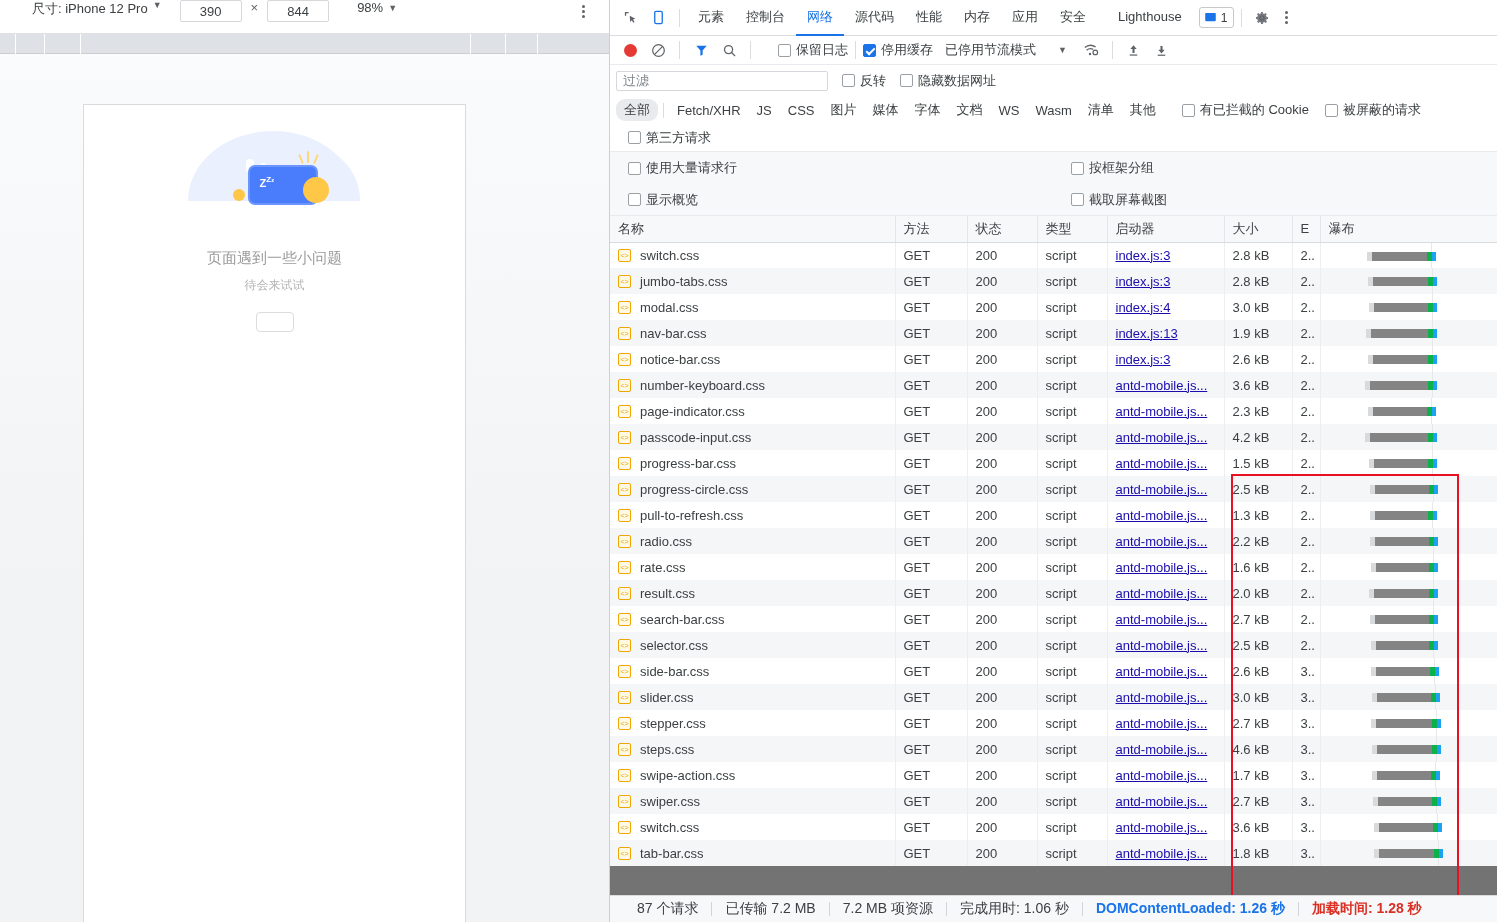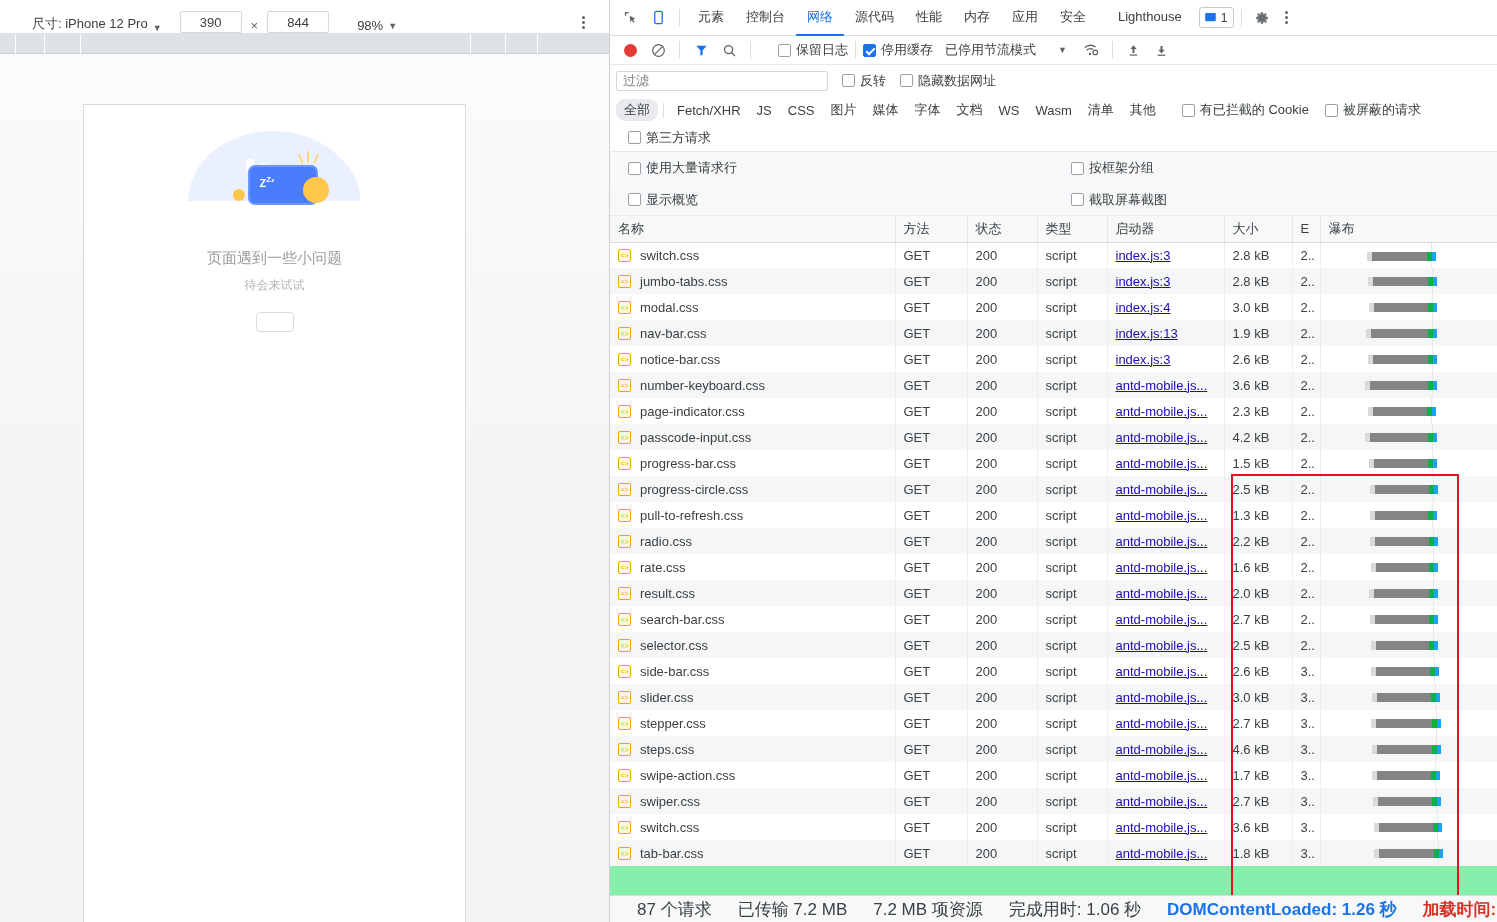--- a/index.html
+++ b/index.html
@@ -19,21 +19,21 @@
     width: 610px; height: 922px;
     background: #f1f3f4;
     position: relative;
     border-right: 1px solid #cdd0d3;
     display: flex; flex-direction: column;
   }
   #device-toolbar {
     height: 34px; min-height: 34px;
     background: #fff;
     border-bottom: 1px solid #e0e0e0;
-    display: flex; align-items: flex-end;
+    display: flex; align-items: flex-start;
     padding: 0 8px;
   }
   .dt-label { font-size: 13px; color: #3c4043; margin-left: 24px; white-space: nowrap; }
   .dt-caret { font-size: 9px; margin-left: 5px; color: #5f6368; }
   .dt-input {
     width: 62px; height: 22px; margin-left: 18px;
     border: 1px solid #d5d7da; border-radius: 2px;
     background: #fff; font-size: 13px; color: #3c4043;
     text-align: center; font-family: "Liberation Sans", sans-serif;
     outline: none;
@@ -120,21 +120,21 @@
 
   #err-title { margin-top: 16px; font-size: 15px; color: #9a9a9a; }
   #err-sub { margin-top: 9px; font-size: 12px; color: #b4b4b4; }
   #err-btn {
     margin-top: 18px; width: 38px; height: 20px;
     border: 1px solid #dcdcdc; border-radius: 4px; background: #fff;
     cursor: pointer;
   }
 
   
-  #devtools { width: 887px; height: 922px; display: flex; flex-direction: column; background: #86efac; }
+  #devtools { width: 887px; height: 922px; display: flex; flex-direction: column; background: #737373; }
 
   #dt-tabs {
     height: 36px; min-height: 36px;
     display: flex; align-items: center;
     border-bottom: 1px solid #dadce0;
     background: #fff; padding-left: 6px;
   }
   .tool-icon { width: 28px; height: 26px; display:flex; align-items:center; justify-content:center; cursor:pointer; }
   .vsep { width: 1px; height: 18px; background: #dadce0; margin: 0 7px; }
   .tab {
@@ -241,21 +241,21 @@
     border: 2px solid #e81123;
     left: 621px; top: 258px; width: 228px; height: 630px;
     z-index: 30;
   }
 
   #status-bar {
     height: 27px; min-height: 27px;
     border-top: 1px solid #dadce0; background: #f7f8f9;
     display: flex; align-items: center; padding-left: 14px; gap: 0;
   }
-  .sb-item { font-size: 17px; color: #3c4043; padding: 0 13px; white-space: nowrap; }
+  .sb-item { font-size: 14px; color: #3c4043; padding: 0 13px; white-space: nowrap; }
   .sb-sep { width: 1px; height: 14px; background: #d2d4d7; }
   .sb-blue { color: #1a73e8; font-weight: bold; }
   .sb-red { color: #d93025; font-weight: bold; }
 </style>
 </head>
 <body>
 
 <div id="app">
 
   <div id="device-pane">

